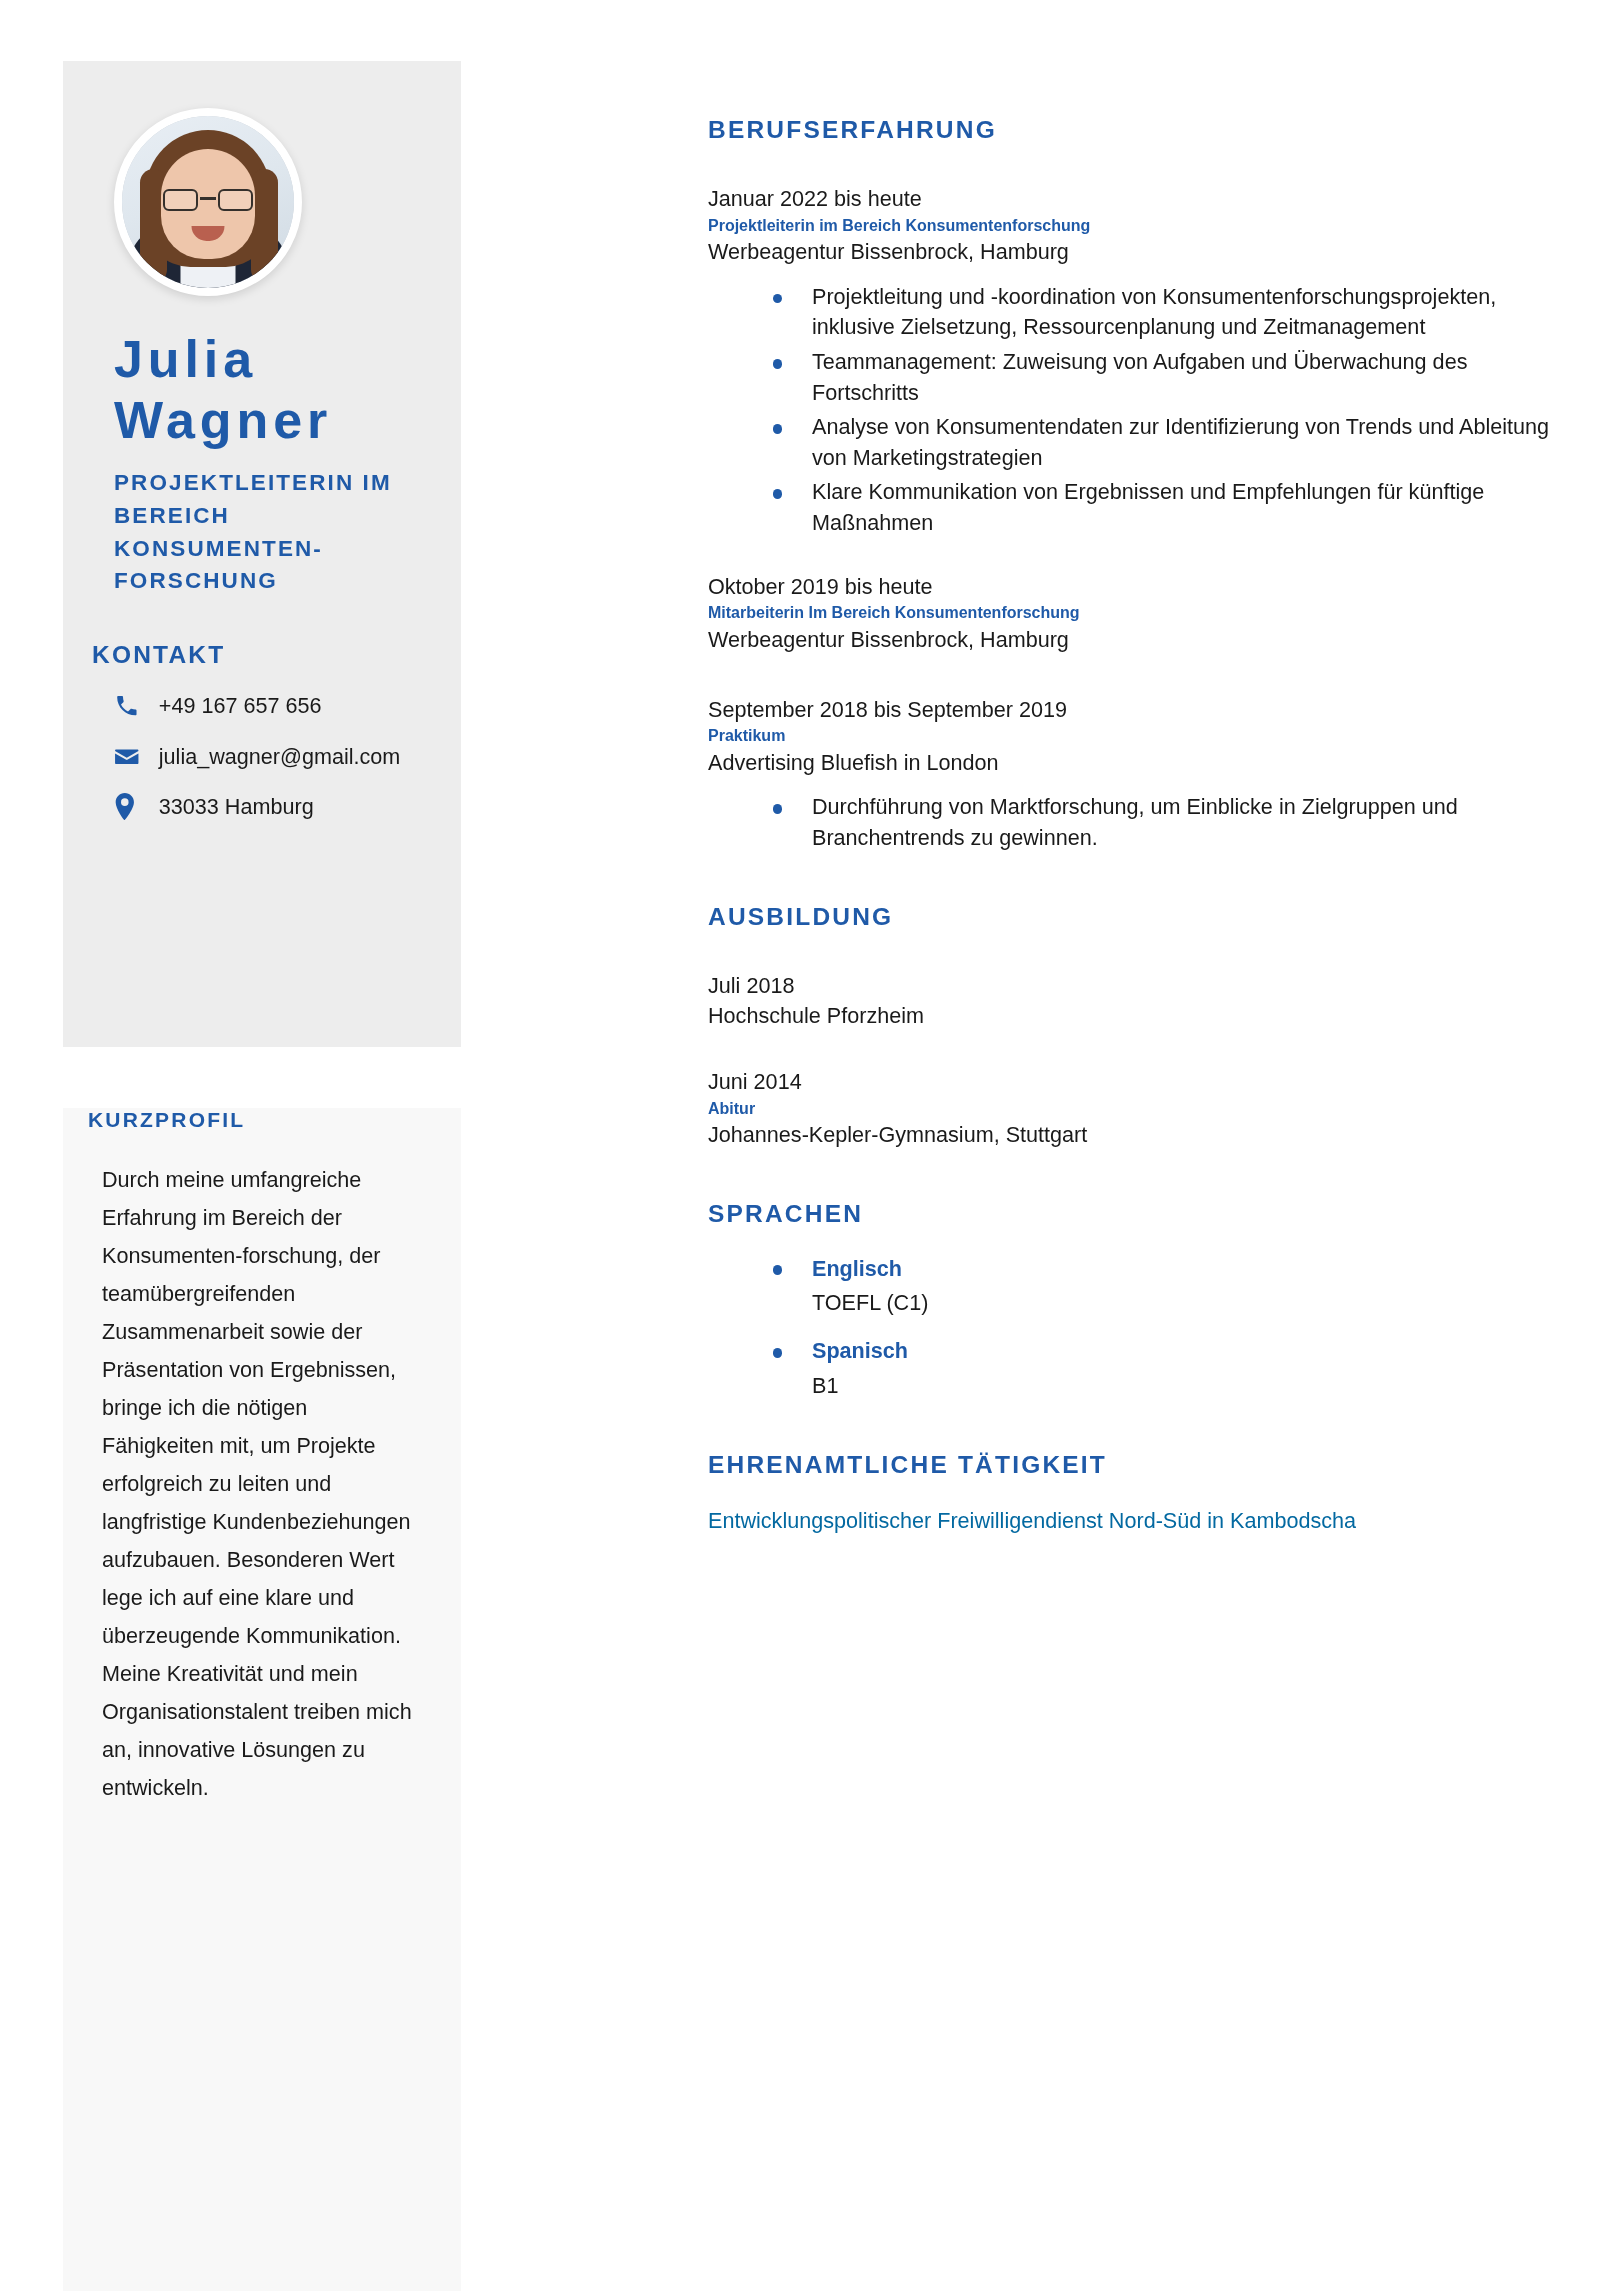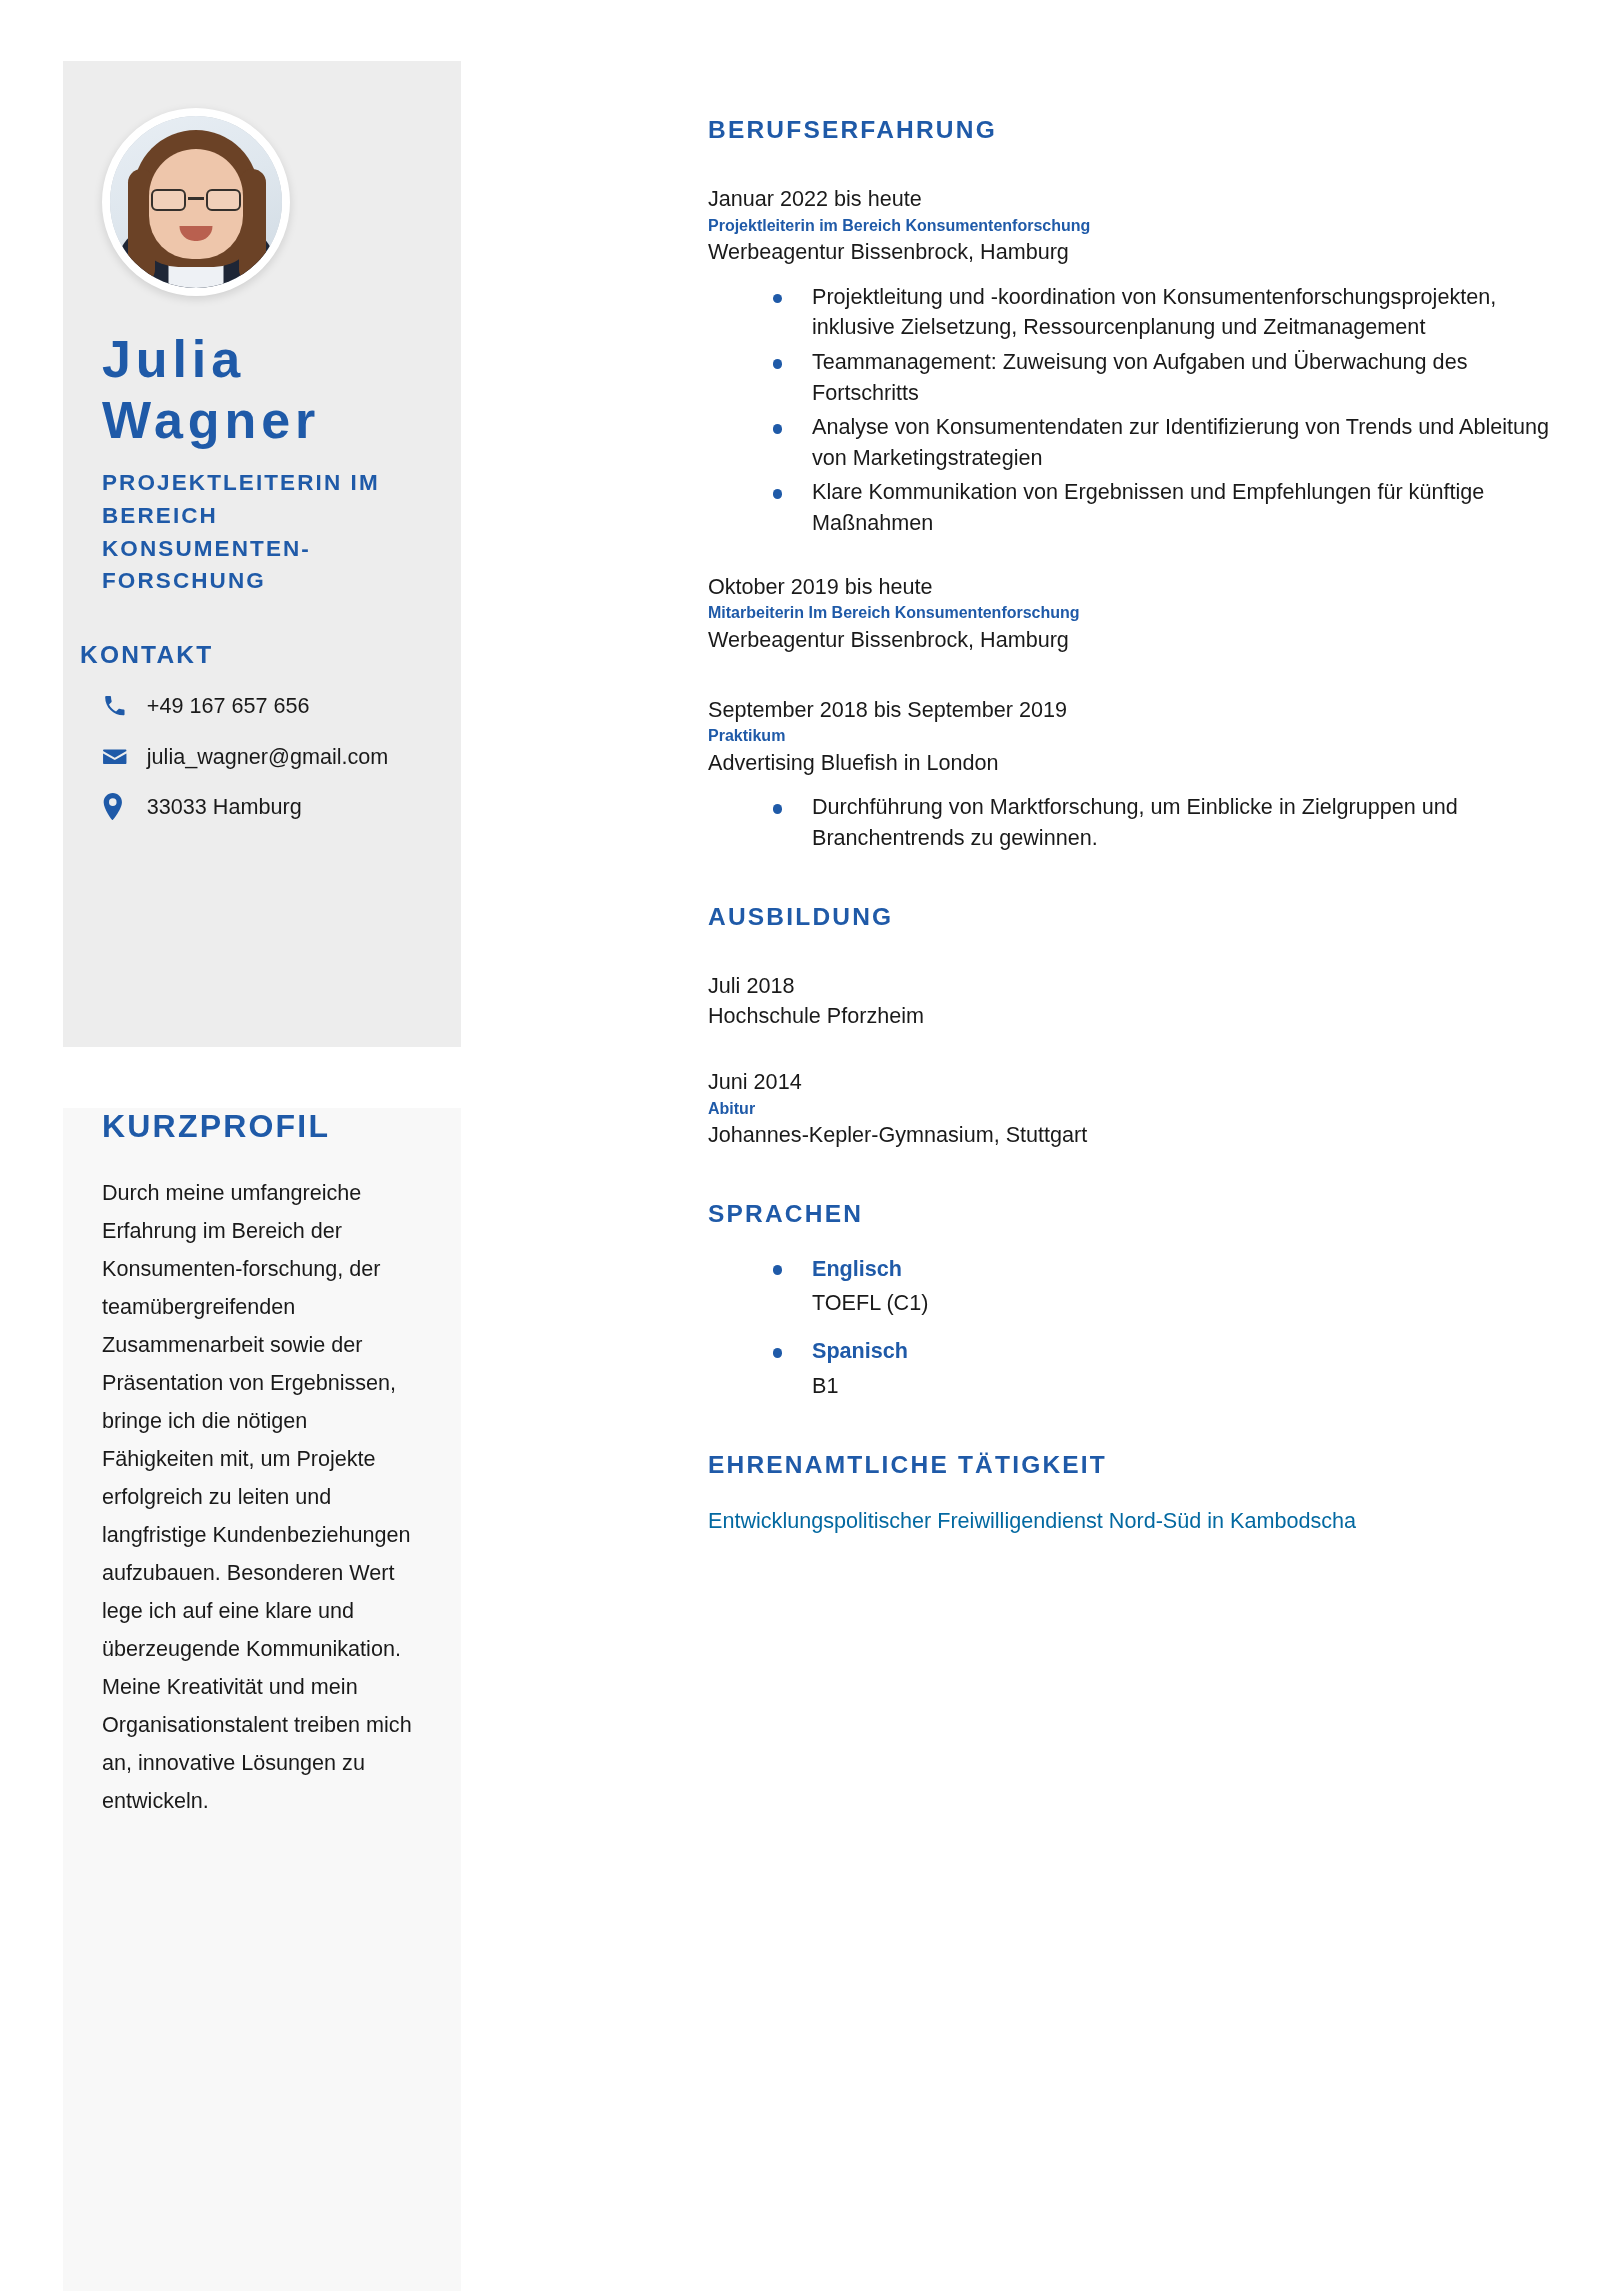--- a/index.html
+++ b/index.html
@@ -26,21 +26,21 @@
   
   .sidebar {
     position: absolute;
     left: 63px;
     top: 61px;
     width: 398px;
     bottom: 0;
   }
   .sidebar-top {
     background: #ededed;
-    padding: 0 0 33px 0;
+    padding: 0 0 33px 12px;
     min-height: 986px;
     box-sizing: border-box;
   }
   .sidebar-bottom {
     background: #f8f8f8;
     min-height: 1245px;
     padding-bottom: 39px;
     box-sizing: border-box;
   }
 
@@ -177,22 +177,22 @@
     color: #1f5aa8;
   }
   .contact-icon svg { display: block; }
   .contact-text {
     font-size: 21.6px;
     color: #1a1a1a;
     padding-left: 9.8px;
   }
 
   .kurz-heading {
-    margin: 61px 0 0 39px;
-    font-size: 32px;
+    margin: 61px 0 0 25px;
+    font-size: 21px;
     font-weight: 700;
     letter-spacing: 2.2px;
     color: #1f5aa8;
     text-transform: uppercase;
   }
   .kurz-text {
     margin: 29px 39px 0 39px;
     font-size: 21.6px;
     line-height: 1.76;
     color: #1a1a1a;

